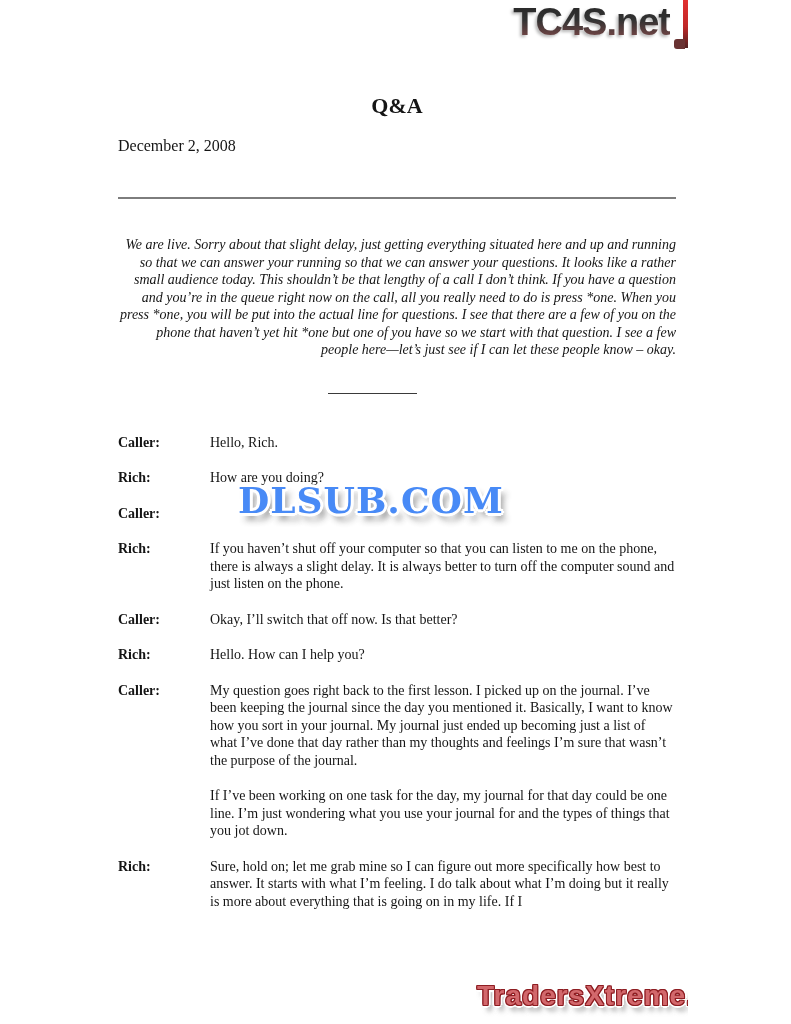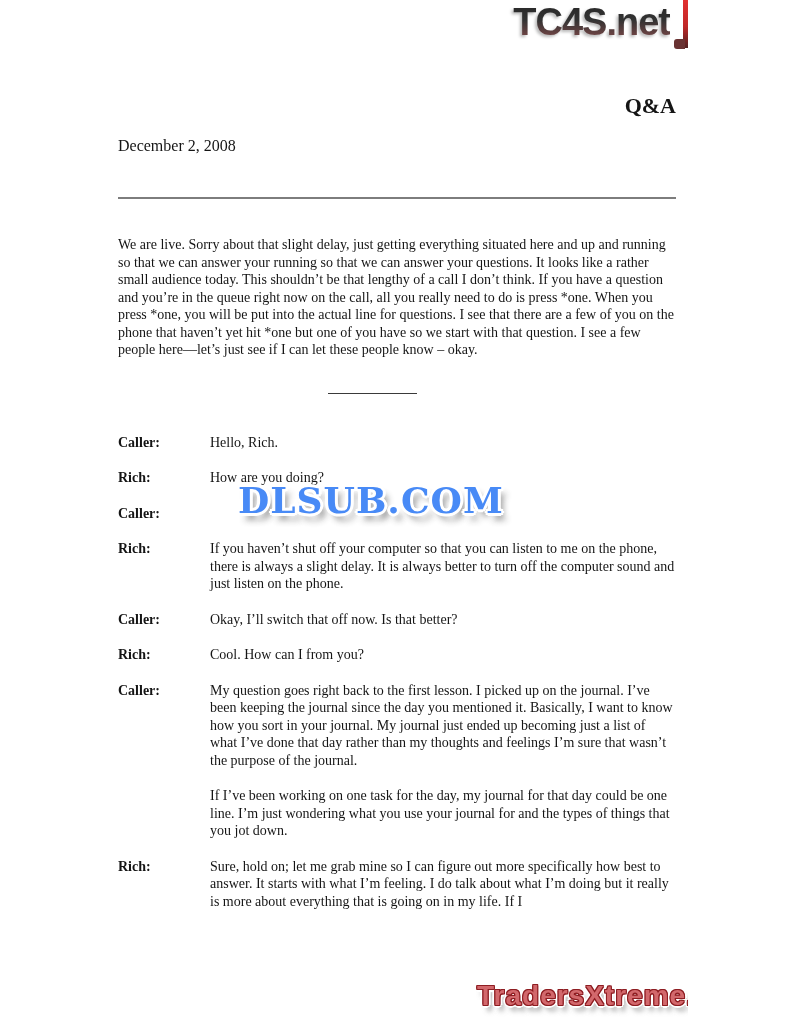--- a/index.html
+++ b/index.html
@@ -30,32 +30,32 @@
     position:absolute;top:39px;right:3px;width:11px;height:10px;
     background:#693232;border-radius:3px 0 0 3px;
   }
 
   
   .content{
     position:absolute;left:118px;top:0;width:558px;
     font-size:14px;line-height:17.5px;
   }
   .doc-title{
-    margin:93px 0 0 0;text-align:right;
+    margin:93px 0 0 0;text-align:center;
     font-size:22px;font-weight:bold;line-height:26px;
   }
   .doc-date{
     margin:17px 0 0 0;
     font-size:16px;line-height:19px;
   }
   .long-rule{
     margin:42px 0 0 0;height:0;
     border:none;border-top:2px solid #7d7d7d;
   }
-  .intro{margin:37px 0 0 0;text-align:left;}
+  .intro{margin:37px 0 0 0;text-align:right;font-style:italic;}
   .short-divider{
     margin:34px 0 0 210px;width:89px;height:0;
     border:none;border-top:1px solid #3a3a3a;
   }
   .dialogue{margin-top:40px;}
   .dlg-row{display:flex;margin-bottom:18px;}
   .dlg-speaker{width:92px;flex:0 0 92px;font-weight:bold;}
   .dlg-text{width:466px;}
 
   
@@ -117,21 +117,21 @@
         <div class="dlg-row">
     <span class="dlg-speaker">Rich:</span>
     <span class="dlg-text">If you haven’t shut off your computer so that you can listen to me on the phone, there is always a slight delay. It is always better to turn off the computer sound and just listen on the phone.</span>
   </div>
         <div class="dlg-row">
     <span class="dlg-speaker">Caller:</span>
     <span class="dlg-text">Okay, I’ll switch that off now. Is that better?</span>
   </div>
         <div class="dlg-row">
     <span class="dlg-speaker">Rich:</span>
-    <span class="dlg-text">Cool. How can I from you?</span>
+    <span class="dlg-text">Hello. How can I help you?</span>
   </div>
         <div class="dlg-row">
     <span class="dlg-speaker">Caller:</span>
     <span class="dlg-text">My question goes right back to the first lesson. I picked up on the journal. I’ve been keeping the journal since the day you mentioned it. Basically, I want to know how you sort in your journal. My journal just ended up becoming just a list of what I’ve done that day rather than my thoughts and feelings I’m sure that wasn’t the purpose of the journal.</span>
   </div>
         <div class="dlg-row">
     <span class="dlg-speaker"></span>
     <span class="dlg-text">If I’ve been working on one task for the day, my journal for that day could be one line. I’m just wondering what you use your journal for and the types of things that you jot down.</span>
   </div>
         <div class="dlg-row">

